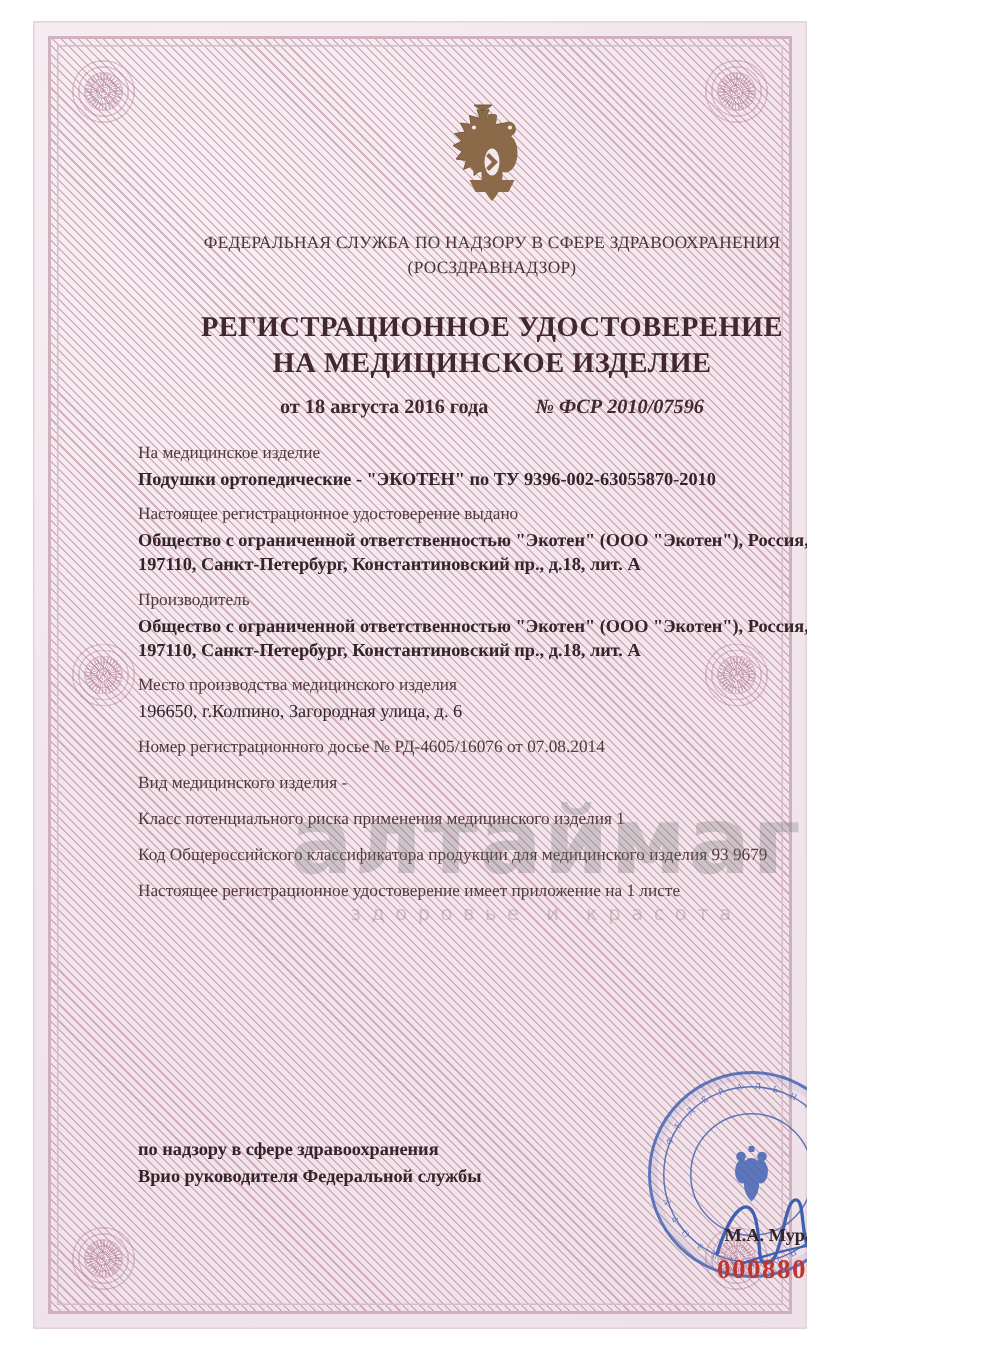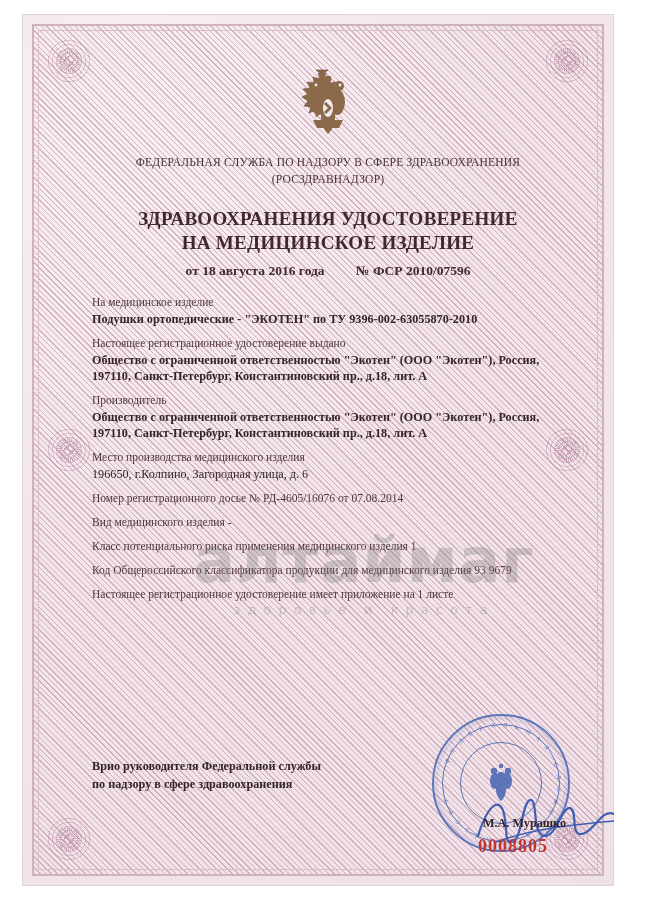--- a/index.html
+++ b/index.html
@@ -20,28 +20,27 @@
     width: 656px;
     height: 900px;
     background: #ffffff;
   }
 
   
   .sheet {
     position: absolute;
     left: 22px;
     top: 14px;
-    width: 580px;
+    width: 516px;
     height: 872px;
     background: #f3e9ee;
     background-image:
       radial-gradient(circle at 20% 15%, #f7eff3 0%, #f2e6ec 45%, #efe1e8 100%);
     box-shadow: 0 0 0 1px #e2d2da inset;
     overflow: hidden;
-    padding-left: 12px;
   }
 
   
   .border-outer {
     position: absolute;
     left: 10px; top: 10px; right: 10px; bottom: 10px;
     border: 2px solid #c9a7b5;
     opacity: .85;
   }
   .border-inner {
@@ -119,21 +118,21 @@
     letter-spacing: .3px;
   }
 
   .date-row {
     margin-top: 8px;
     text-align: center;
     font-weight: bold;
     font-size: 13.5px;
     color: #41282c;
   }
-  .date-row .num { margin-left: 28px; }
+  .date-row .num { margin-left: 28px; font-style: italic; }
 
   .fields { margin-top: 16px; }
 
   .field { margin-bottom: 9px; }
   .field .caption {
     font-size: 11.5px;
     color: #50383c;
     line-height: 1.3;
   }
   .field .value {
@@ -307,21 +306,21 @@
           <path d="M31 36 l6 6 -6 6 -2 -2 4 -4 -4 -4z"></path>
         </g>
       </svg>
 
       <div class="org-line">
         <div>ФЕДЕРАЛЬНАЯ СЛУЖБА ПО НАДЗОРУ В СФЕРЕ ЗДРАВООХРАНЕНИЯ</div>
         <div class="sub">(РОСЗДРАВНАДЗОР)</div>
       </div>
 
       <div class="doc-title">
-        <div>ЗДРАВООХРАНЕНИЯ УДОСТОВЕРЕНИЕ</div>
+        <div>РЕГИСТРАЦИОННОЕ УДОСТОВЕРЕНИЕ</div>
         <div>НА МЕДИЦИНСКОЕ ИЗДЕЛИЕ</div>
       </div>
 
       <div class="date-row">
         <span>от 18 августа 2016 года</span>
         <span class="num">№ ФСР 2010/07596</span>
       </div>
 
       <div class="fields">
 
@@ -416,21 +415,21 @@
       </div>
     </div>
 
     <svg class="signature" viewBox="0 0 160 70">
       <path d="M4 52 C14 20, 26 12, 30 30 C34 48, 30 60, 38 58 C48 56, 48 18, 56 16 C64 14, 58 50, 70 52 C82 54, 88 22, 96 24 C104 26, 96 52, 108 50 C120 48, 128 24, 140 30 C150 35, 152 44, 156 40" fill="none" stroke="#3f5fb0" stroke-width="2.2" stroke-linecap="round"></path>
       <path d="M22 58 C60 44, 104 40, 152 36" fill="none" stroke="#3f5fb0" stroke-width="1.6" stroke-linecap="round"></path>
     </svg>
 
     <div class="footer">
       <div class="signer">
+        <div>по надзору в сфере здравоохранения</div>
         <div>Врио руководителя Федеральной службы</div>
-        <div>по надзору в сфере здравоохранения</div>
       </div>
       <div class="signer-name">М.А. Мурашко</div>
       <div class="serial">0008805</div>
     </div>
 
   </div>
 </div>
 
 </body></html>

